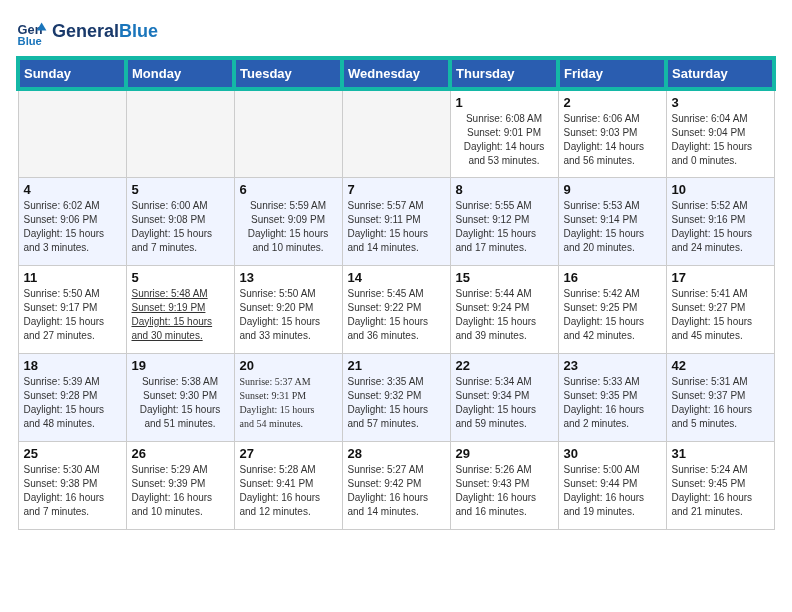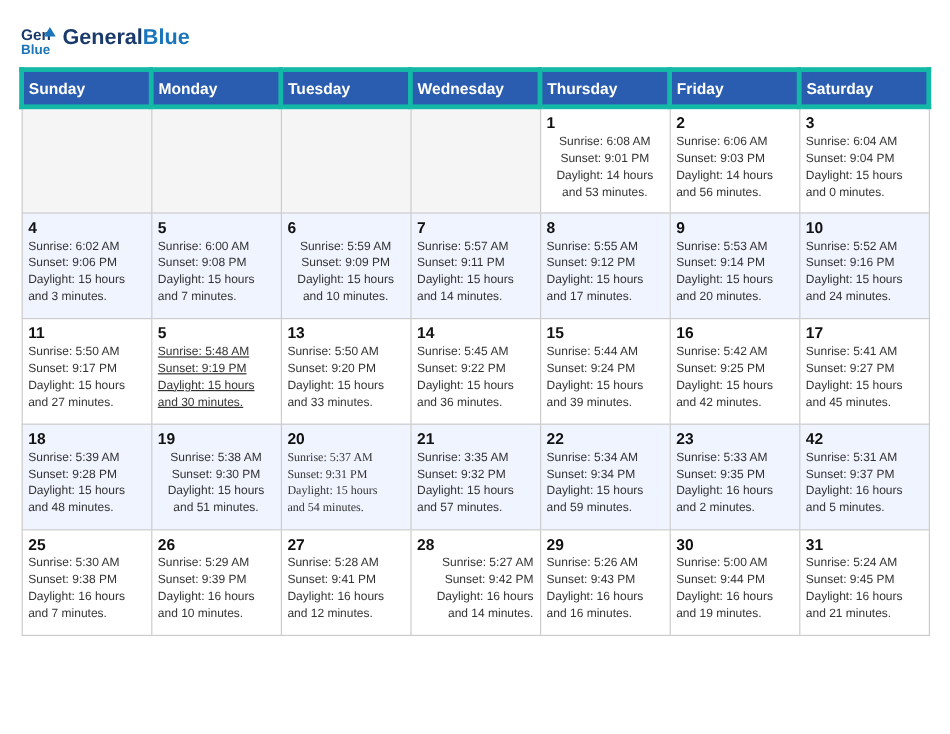--- a/index.html
+++ b/index.html
@@ -315,21 +315,21 @@
         </td>
         <td>
           <div class="day-number">27</div>
           <div class="day-info" style="white-space: pre-line;">Sunrise: 5:28 AM
 Sunset: 9:41 PM
 Daylight: 16 hours
 and 12 minutes.</div>
         </td>
         <td>
           <div class="day-number">28</div>
-          <div class="day-info" style="white-space: pre-line; text-align: right;">Sunrise: 5:27 AM
+          <div class="day-info" style="white-space: pre-line;">Sunrise: 5:27 AM
 Sunset: 9:42 PM
 Daylight: 16 hours
 and 14 minutes.</div>
         </td>
         <td>
           <div class="day-number">29</div>
           <div class="day-info" style="white-space: pre-line;">Sunrise: 5:26 AM
 Sunset: 9:43 PM
 Daylight: 16 hours
 and 16 minutes.</div>

